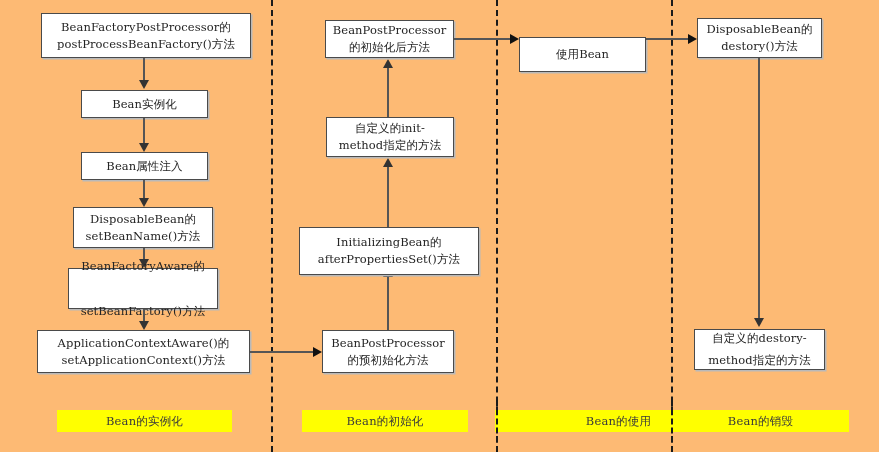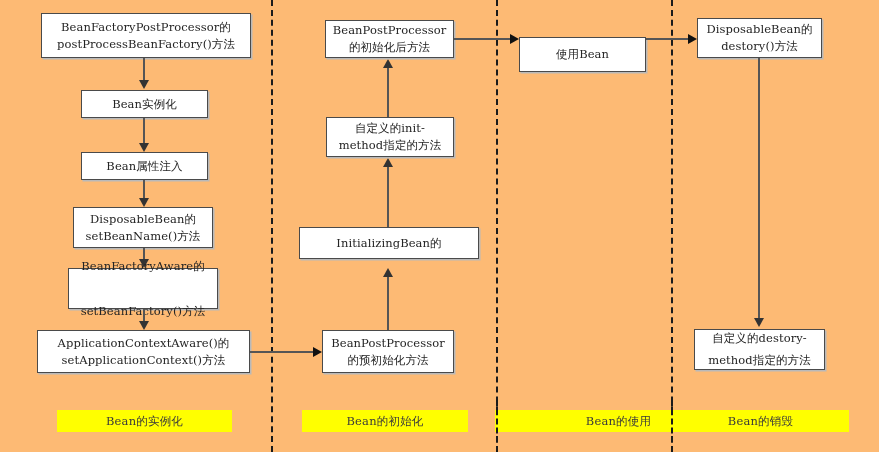--- a/index.html
+++ b/index.html
@@ -136,22 +136,23 @@
   <div class="arrow right" style="left:313px; top:347px;"></div>
 
   <div class="node" style="left:322px; top:330px; width:132px; height:43px;">
     <span class="ln">BeanPostProcessor</span>
     <span class="ln">的预初始化方法</span>
   </div>
 
   <div class="edge v" style="left:387px; top:276px; height:54px;"></div>
   <div class="arrow up" style="left:383px; top:268px;"></div>
 
-  <div class="node" style="left:299px; top:227px; width:180px; height:32px;">
+  <div class="node" style="left:299px; top:227px; width:180px; height:48px;">
     <span class="ln">InitializingBean的</span>
+    <span class="ln">afterPropertiesSet()方法</span>
   </div>
 
   <div class="edge v" style="left:387px; top:166px; height:61px;"></div>
   <div class="arrow up" style="left:383px; top:158px;"></div>
 
   <div class="node" style="left:326px; top:117px; width:128px; height:40px;">
     <span class="ln">自定义的init-</span>
     <span class="ln">method指定的方法</span>
   </div>
 

